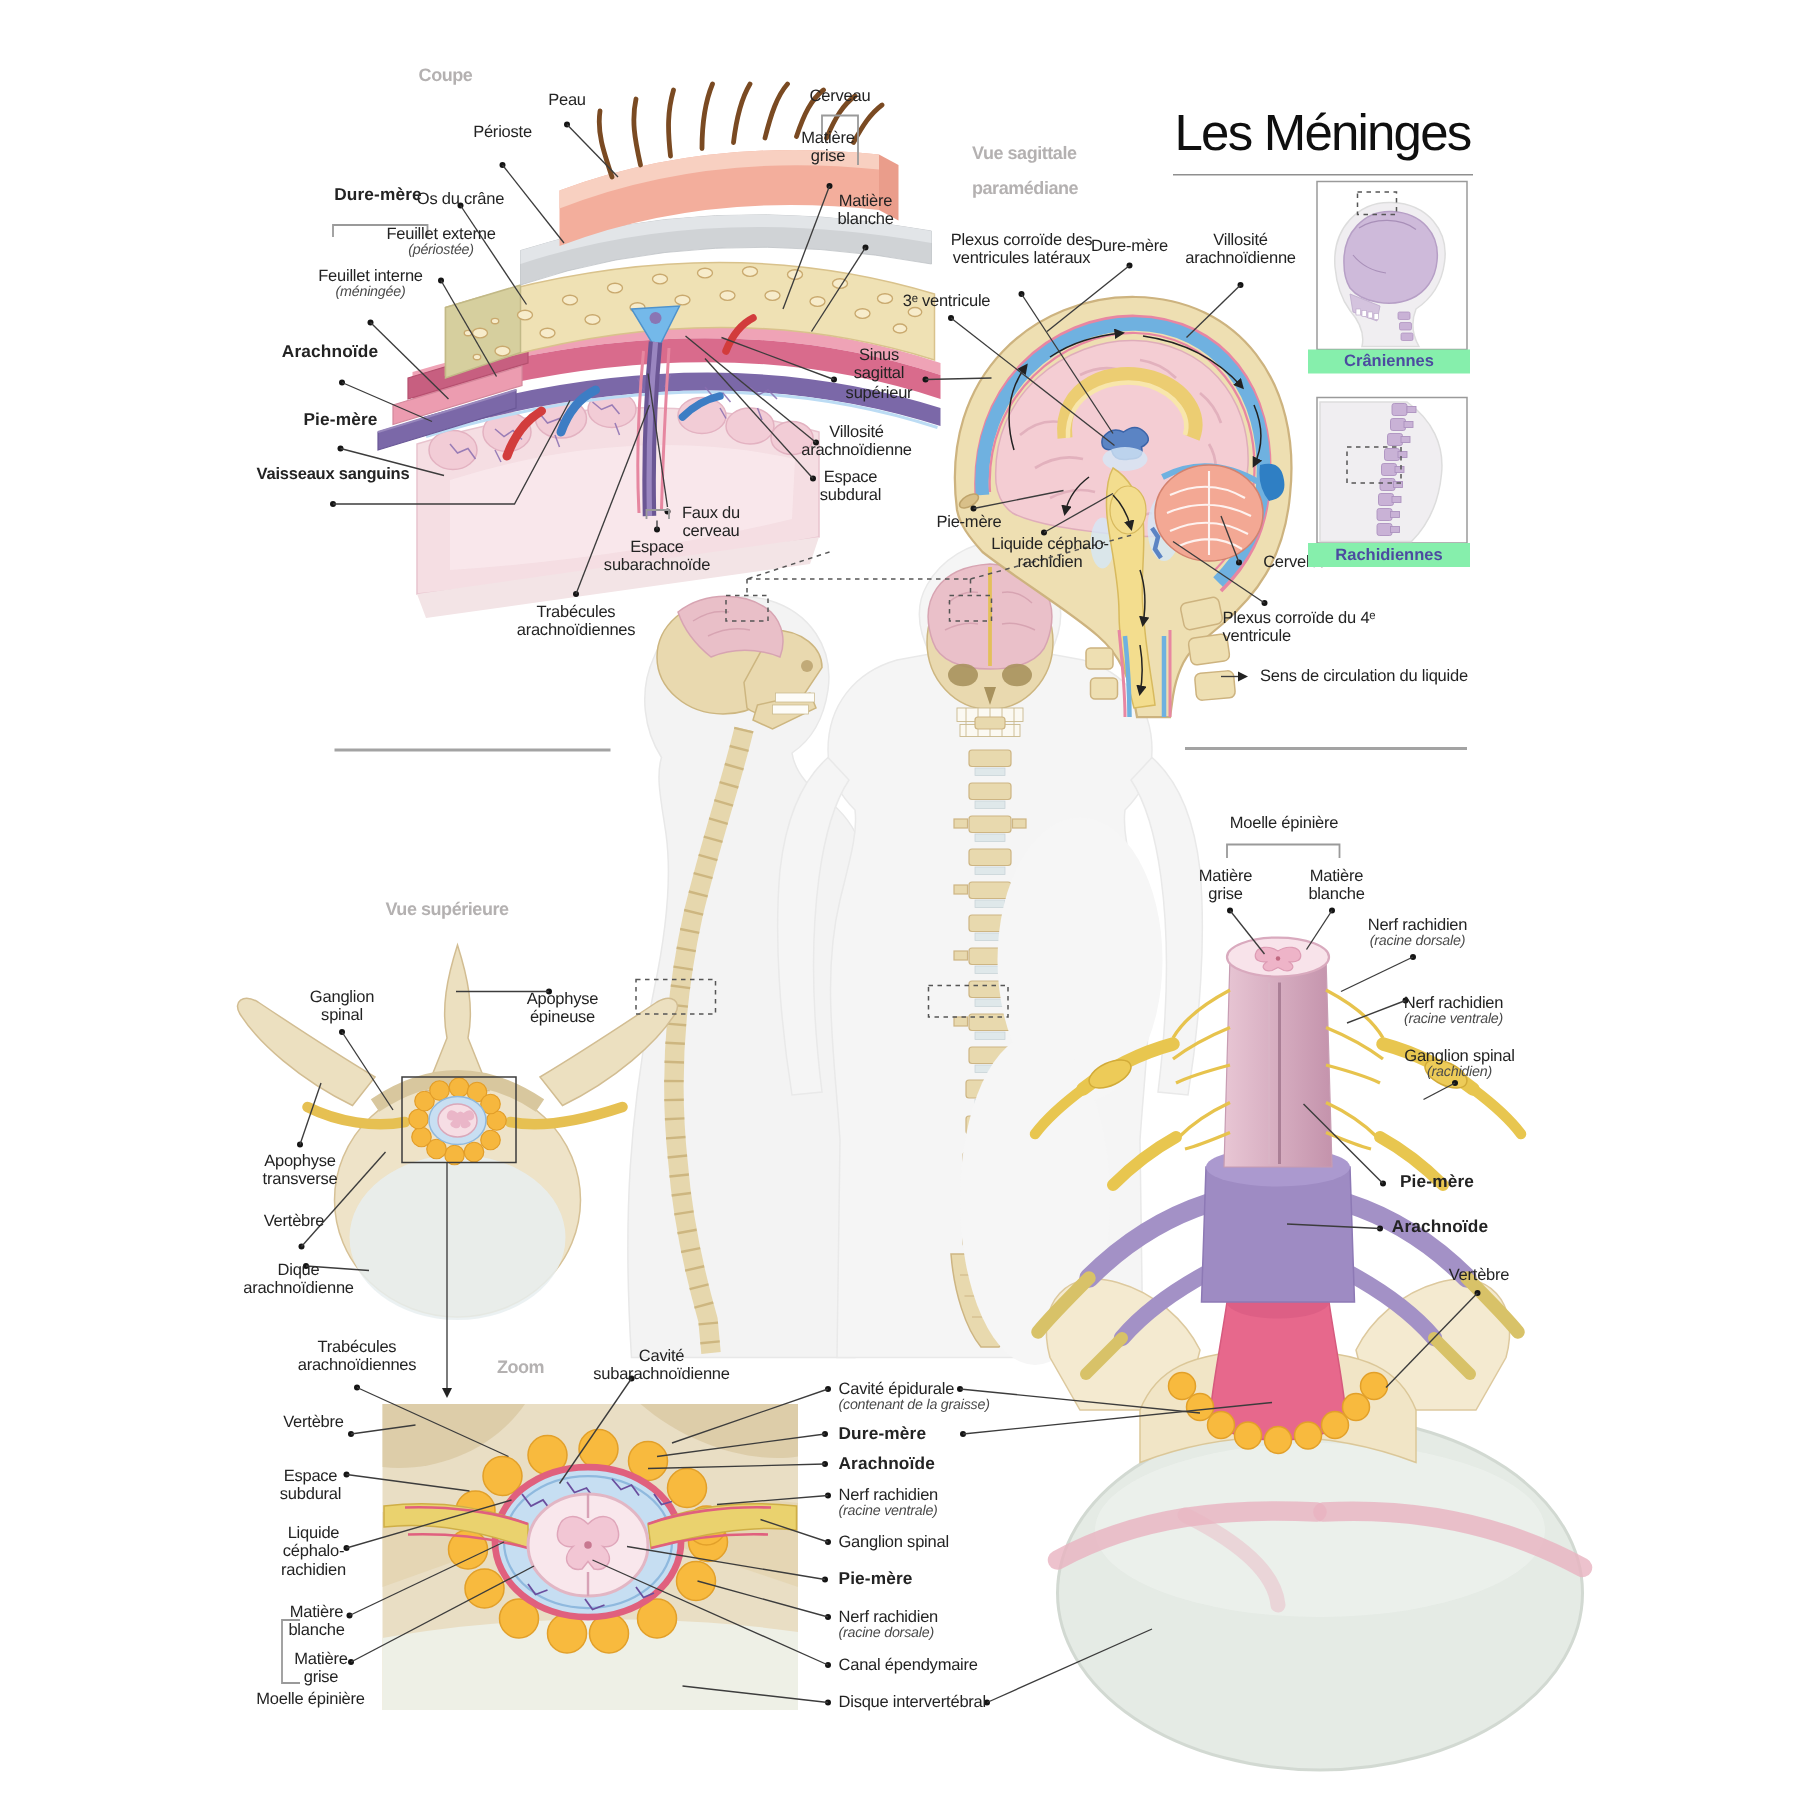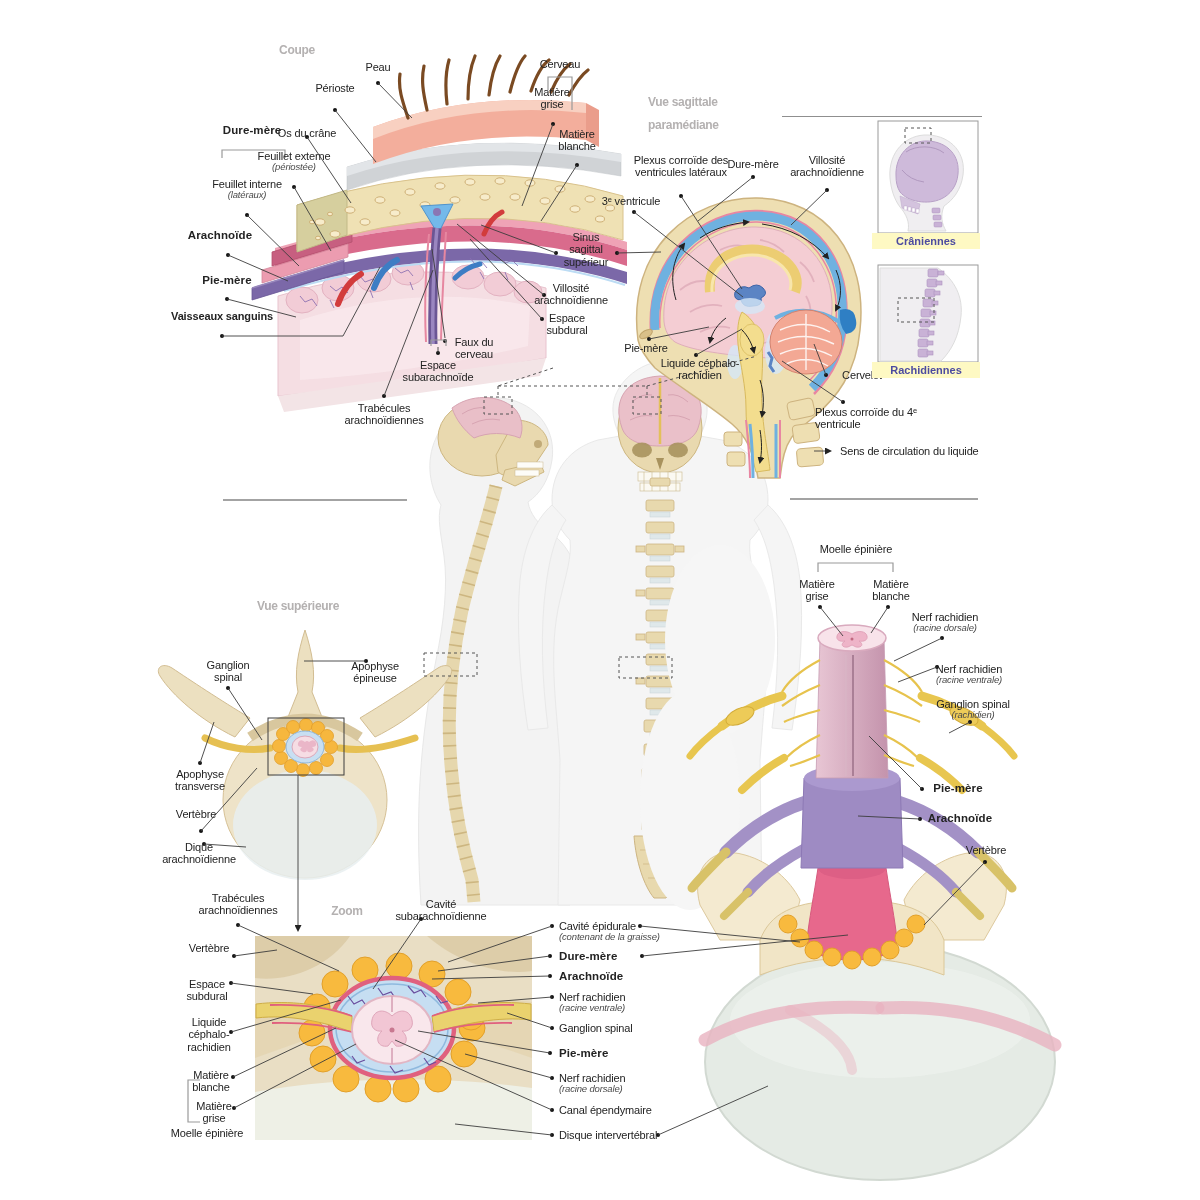--- a/index.html
+++ b/index.html
@@ -10,21 +10,21 @@
       text-align:center;transform:translateX(-50%);letter-spacing:-.15px;}
   .lb-l{position:absolute;z-index:2;font-size:11px;line-height:1.13;color:#232323;
       text-align:left;letter-spacing:-.15px;}
   .b{font-weight:bold;font-size:11.5px;letter-spacing:.1px;}
   .sub{display:block;font-style:italic;font-size:9.5px;color:#4a4a4a;font-weight:normal;}
   .sec-title{font-size:12px;font-weight:bold;color:#b4b1b1;letter-spacing:-.3px;line-height:1.15;}
   .main-title{position:absolute;z-index:2;font-size:34px;font-weight:400;color:#0f0f0f;
       letter-spacing:-1.2px;}
   .rule{position:absolute;z-index:2;background:#a3a3a3;height:2px;}
   .rule-thin{position:absolute;z-index:2;background:#8f8f8f;height:1px;}
-  .bar{position:absolute;z-index:3;background:#fef9c3;height:16px;display:flex;
+  .bar{position:absolute;z-index:3;background:#86efac;height:16px;display:flex;
        align-items:center;justify-content:center;font-size:11px;font-weight:bold;color:#4c4ba0;}
   
   .ld{stroke:#3c3c3c;stroke-width:.9;fill:none;}
   .dt{fill:#151515;}
   .dsh{stroke:#555;stroke-width:1;fill:none;stroke-dasharray:3 3;}
   .br{stroke:#9a9a9a;stroke-width:1.2;fill:none;}
 </style>
 </head>
 <body>
 
@@ -561,34 +561,35 @@
         <path class="ld" d="M970,722 L949,733"></path>
     <circle class="dt" cx="922" cy="789" r="2"></circle>
         <path class="ld" d="M922,789 L869,736"></path>
     <circle class="dt" cx="920" cy="819" r="2"></circle>
         <path class="ld" d="M920,819 L858,816"></path>
     <circle class="dt" cx="985" cy="862" r="2"></circle>
         <path class="ld" d="M985,862 L924,925"></path>
   </g>
 </svg>
 
+<div class="main-title" style="left:783px;top:70px;">Les Méninges</div>
 <div class="rule-thin" style="left:782px;top:116px;width:200px;"></div>
 <div class="rule" style="left:223px;top:499px;width:184px;"></div>
 <div class="rule" style="left:790px;top:498px;width:188px;"></div>
 
 <div class="lb sec-title" style="left:297px;top:44px;">Coupe</div>
 <div class="lb" style="left:378px;top:61px;">Peau</div>
 <div class="lb" style="left:560px;top:58px;">Cerveau</div>
 <div class="lb" style="left:552px;top:86px;width:52px;">Matière grise</div>
 <div class="lb" style="left:577px;top:128px;width:56px;">Matière blanche</div>
 <div class="lb" style="left:335px;top:82px;">Périoste</div>
 <div class="lb" style="left:307px;top:127px;">Os du crâne</div>
 <div class="lb b" style="left:252px;top:124px;">Dure-mère</div>
 <div class="lb" style="left:294px;top:150px;"><span>Feuillet externe</span><span class="sub">(périostée)</span></div>
-<div class="lb" style="left:247px;top:178px;"><span>Feuillet interne</span><span class="sub">(latéraux)</span></div>
+<div class="lb" style="left:247px;top:178px;"><span>Feuillet interne</span><span class="sub">(méningée)</span></div>
 <div class="lb b" style="left:220px;top:229px;">Arachnoïde</div>
 <div class="lb b" style="left:227px;top:274px;">Pie-mère</div>
 <div class="lb" style="left:222px;top:310px;font-weight:bold;">Vaisseaux sanguins</div>
 <div class="lb" style="left:586px;top:231px;width:60px;">Sinus sagittal supérieur</div>
 <div class="lb" style="left:571px;top:282px;width:86px;">Villosité arachnoïdienne</div>
 <div class="lb" style="left:567px;top:312px;width:60px;">Espace subdural</div>
 <div class="lb" style="left:474px;top:336px;width:64px;">Faux du cerveau</div>
 <div class="lb" style="left:438px;top:359px;width:100px;">Espace subarachnoïde</div>
 <div class="lb" style="left:384px;top:402px;width:110px;">Trabécules arachnoïdiennes</div>
 

